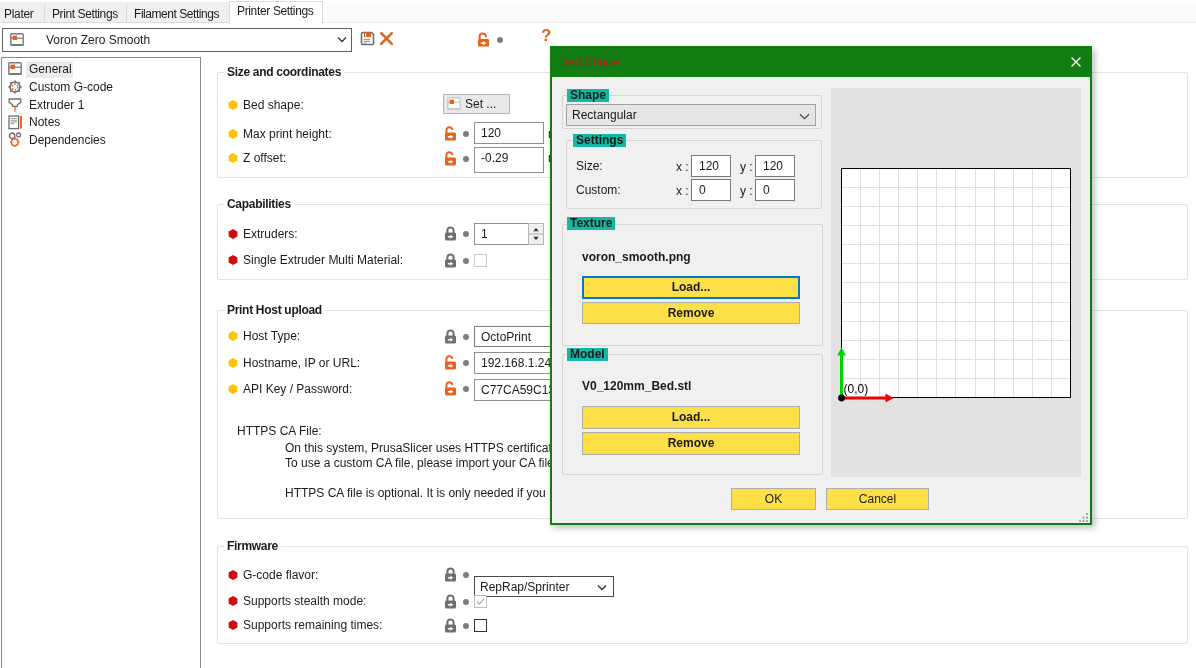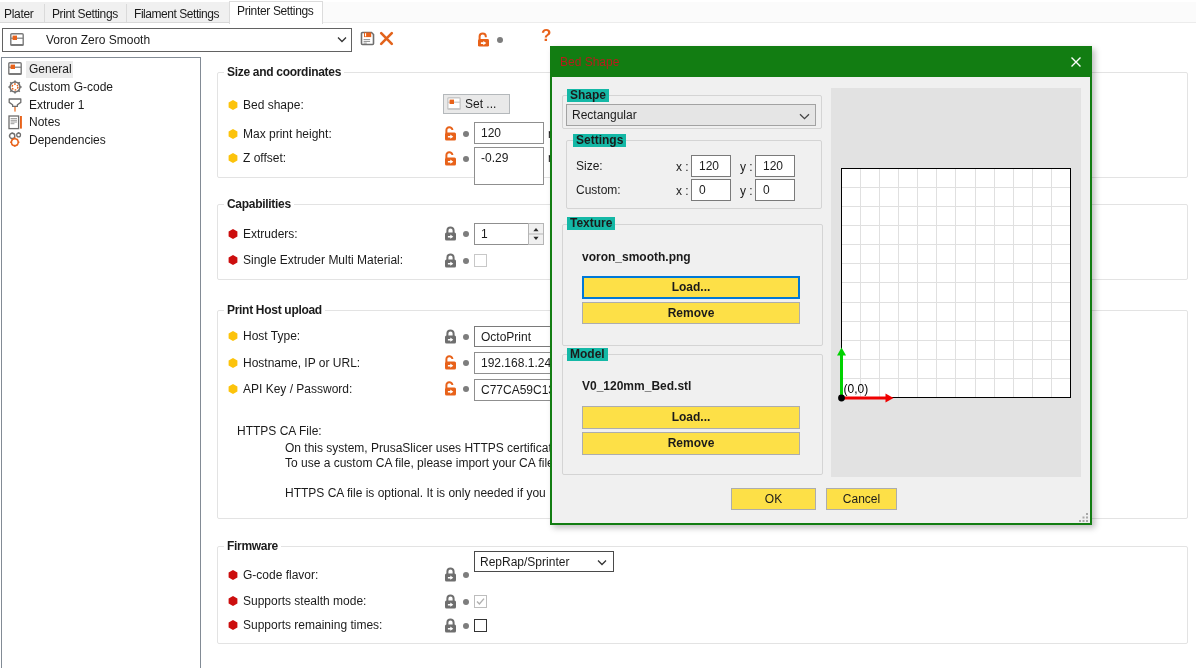--- a/index.html
+++ b/index.html
@@ -175,21 +175,21 @@
     </svg>
 <div class="dot" style="left:463px;top:131px"></div>
 <div class="tf" style="left:474px;top:122px;width:70px;height:22px">120</div>
 <div class="lbl" style="left:548px;top:127px">mm</div>
 <div class="hex" style="left:228px;top:153px"></div>
 <div class="lbl" style="left:243px;top:151px">Z offset:</div>
 <svg class="abs" style="left:444px;top:151px" width="13" height="15" viewBox="0 0 13 15">
       <use href="#locko"></use>
     </svg>
 <div class="dot" style="left:463px;top:156px"></div>
-<div class="tf" style="left:474px;top:147px;width:70px;height:38px">-0.29</div>
+<div class="tf" style="left:474px;top:147px;width:70px;height:26px">-0.29</div>
 <div class="lbl" style="left:548px;top:151px">mm</div>
 
 <div class="fs" style="left:217px;top:204px;width:969px;height:74px"></div>
 <div class="fst" style="left:224px;top:198px">Capabilities</div>
 <div class="hex hexr" style="left:228px;top:229px"></div>
 <div class="lbl" style="left:243px;top:227px">Extruders:</div>
 <svg class="abs" style="left:444px;top:226px" width="13" height="15" viewBox="0 0 13 15">
       <use href="#lockg"></use>
     </svg>
 <div class="dot" style="left:463px;top:231px"></div>
@@ -238,21 +238,21 @@
 <div class="lbl" style="left:285px;top:486px">HTTPS CA file is optional. It is only needed if you use HTTPS with a self-signed certificate.</div>
 
 <div class="fs" style="left:217px;top:546px;width:969px;height:96px"></div>
 <div class="fst" style="left:224px;top:540px">Firmware</div>
 <div class="hex hexr" style="left:228px;top:570px"></div>
 <div class="lbl" style="left:243px;top:568px">G-code flavor:</div>
 <svg class="abs" style="left:444px;top:567px" width="13" height="15" viewBox="0 0 13 15">
       <use href="#lockg"></use>
     </svg>
 <div class="dot" style="left:463px;top:572px"></div>
-<div class="abs" style="left:474px;top:551px;width:140px;height:21px;background:#fff;border:1px solid #4a4a4a;box-sizing:border-box">
+<div class="abs" style="left:474px;top:576px;width:140px;height:21px;background:#fff;border:1px solid #4a4a4a;box-sizing:border-box">
   <div class="lbl" style="left:5px;top:3px">RepRap/Sprinter</div>
   <svg class="abs" style="right:6px;top:7px" width="10" height="7" viewBox="0 0 10 7">
     <polyline points="1,1.5 5,5.5 9,1.5" fill="none" stroke="#333" stroke-width="1.3"></polyline>
   </svg>
 </div>
 <div class="hex hexr" style="left:228px;top:596px"></div>
 <div class="lbl" style="left:243px;top:594px">Supports stealth mode:</div>
 <svg class="abs" style="left:444px;top:594px" width="13" height="15" viewBox="0 0 13 15">
       <use href="#lockg"></use>
     </svg>
@@ -340,21 +340,21 @@
     </g>
     <line x1="10.5" y1="310.0" x2="10.5" y2="266" stroke="#00d200" stroke-width="3"></line>
     <path d="M10.5,259.5 l-4.5,8 h9 z" fill="#00d200"></path>
     <line x1="10.5" y1="310.0" x2="56" y2="310.0" stroke="#f00000" stroke-width="3"></line>
     <path d="M62.5,310.0 l-8,-4.5 v9 z" fill="#f00000"></path>
     <circle cx="10.5" cy="310.0" r="3.4" fill="#000"></circle>
     <text x="12.5" y="305" font-family="Liberation Sans, sans-serif" font-size="12" fill="#000">(0,0)</text>
   </svg>
 
   <div class="dbtn" style="left:179px;top:440px;width:85px;height:22px;font-weight:normal;line-height:20px;box-sizing:border-box">OK</div>
-  <div class="dbtn" style="left:274px;top:440px;width:71px;height:22px;font-weight:normal;line-height:20px;box-sizing:border-box">Cancel</div>
+  <div class="dbtn" style="left:274px;top:440px;width:103px;height:22px;font-weight:normal;line-height:20px;box-sizing:border-box">Cancel</div>
 
   <svg class="abs" style="left:527px;top:465px" width="10" height="10" viewBox="0 0 10 10">
     <g fill="#a8a8a8">
       <rect x="7" y="0" width="2" height="2"></rect>
           <rect x="7" y="3.5" width="2" height="2"></rect>
           <rect x="7" y="7" width="2" height="2"></rect>
       <rect x="3.5" y="3.5" width="2" height="2"></rect>
           <rect x="3.5" y="7" width="2" height="2"></rect>
       <rect x="0" y="7" width="2" height="2"></rect>
     </g>

